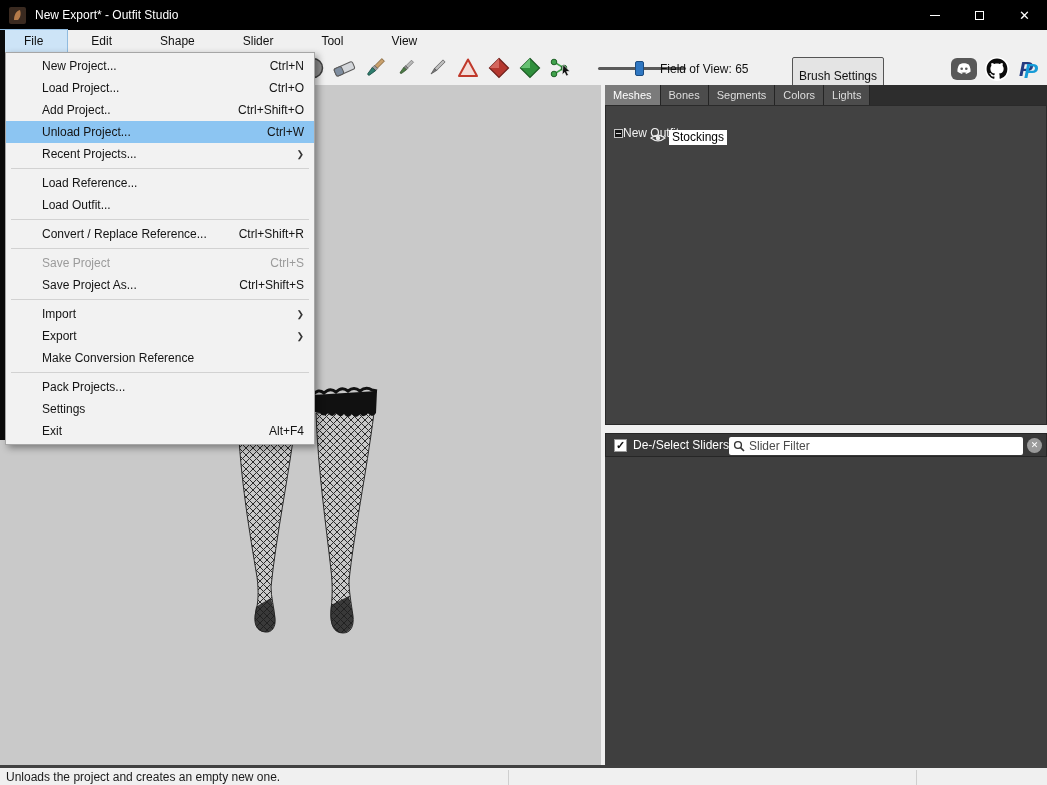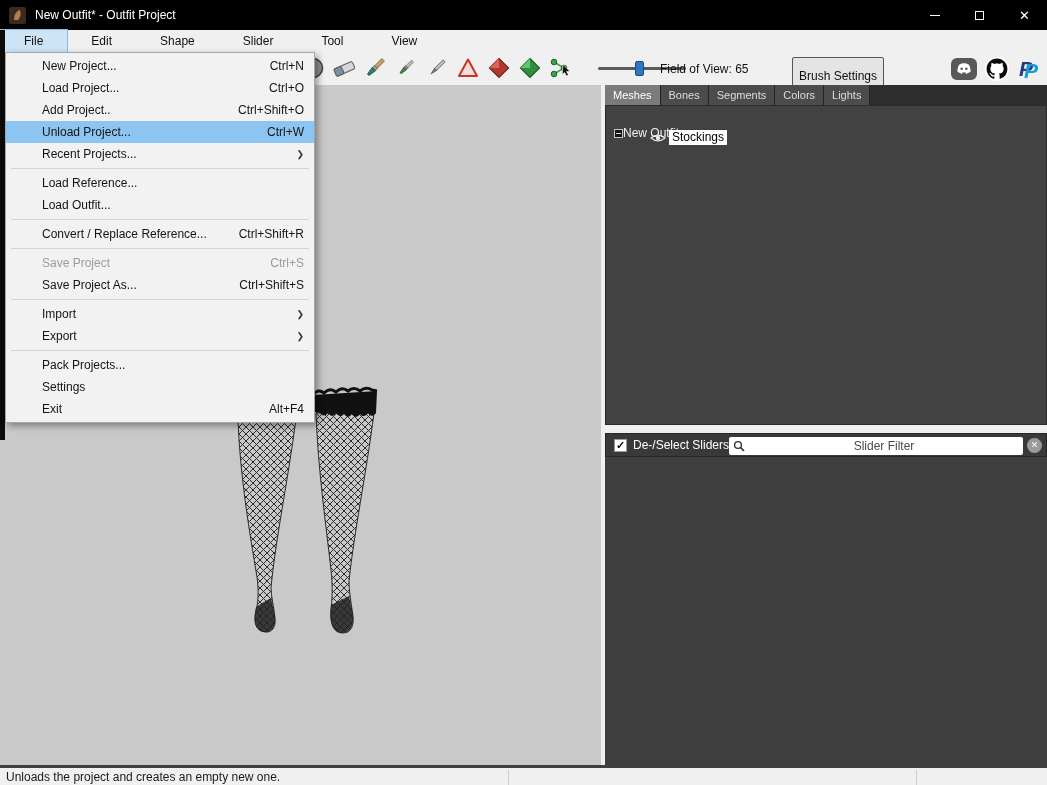--- a/index.html
+++ b/index.html
@@ -57,21 +57,21 @@
 
   .h-splitter { position:absolute; left:0; top:340px; width:100%; height:8px; background:#f0f0f0; }
   .filter-row { position:absolute; left:0; top:348px; width:100%; height:24px; background:#393939;
     border:1px solid #262626; display:flex; align-items:center; }
   .checkbox { width:13px; height:13px; background:#fff; border:1px solid #9a9a9a; margin-left:8px;
     display:flex; align-items:center; justify-content:center; font-size:11px; font-weight:bold; color:#111; line-height:1; }
   .cb-label { color:#fff; font-size:12px; margin-left:6px; }
   .search-box { position:absolute; left:123px; top:3px; width:294px; height:18px; background:#fff;
     border-radius:2px; display:flex; align-items:center; padding:0 4px; gap:4px; }
   .search-box input { border:none; outline:none; background:transparent; flex:1; font-size:12px;
-    font-family:"Liberation Sans",sans-serif; color:#0f172a; min-width:0;text-align:center; }
+    font-family:"Liberation Sans",sans-serif; color:#0f172a; min-width:0; }
   .search-box input::placeholder { color:#4a4a4a; opacity:1; }
   .clear-btn { position:absolute; left:421px; top:4px; width:15px; height:15px; border-radius:50%;
     background:#9a9a9a; color:#fff; font-size:9px; display:flex; align-items:center; justify-content:center; line-height:1; }
 
   .masks-bar { position:absolute; left:0; top:378px; width:100%; height:28px; background:#d7d7d7;
     border:1px solid #8d8d8d; display:flex; align-items:center; font-size:13px; color:#111; }
   .masks-chevron { margin-left:8px; width:17px; height:17px; display:block; }
   .masks-label { margin-left:6px; }
 
   
@@ -95,21 +95,21 @@
 </head>
 <body>
 
 <div class="window">
 
   <div class="titlebar">
     <svg class="app-icon" viewBox="0 0 17 17">
       <rect x="0" y="0" width="17" height="17" rx="2" fill="#3a2a20"></rect>
       <path d="M5,13 C5,8 7,4 11,3 C12,6 12,10 9,13 Z" fill="#b57b4a"></path>
     </svg>
-    <div class="win-title">New Outfit* - Outfit Project</div>
+    <div class="win-title">New Export* - Outfit Studio</div>
     <div class="win-controls">
       <div class="win-btn">
           <span class="glyph-min"></span>
         </div>
       <div class="win-btn">
           <span class="glyph-max"></span>
         </div>
       <div class="win-btn">
           <span class="glyph-close">✕</span>
         </div>
@@ -318,20 +318,23 @@
     </div>
     <div class="menu-sep"></div>
     <div class="menu-item">
       <span class="mi-label">Import</span>
       <span class="mi-arrow">❯</span>
     </div>
     <div class="menu-item">
       <span class="mi-label">Export</span>
       <span class="mi-arrow">❯</span>
     </div>
+    <div class="menu-item">
+      <span class="mi-label">Make Conversion Reference</span>
+    </div>
     <div class="menu-sep"></div>
     <div class="menu-item">
       <span class="mi-label">Pack Projects...</span>
     </div>
     <div class="menu-item">
       <span class="mi-label">Settings</span>
     </div>
     <div class="menu-item">
       <span class="mi-label">Exit</span>
       <span class="mi-shortcut">Alt+F4</span>

